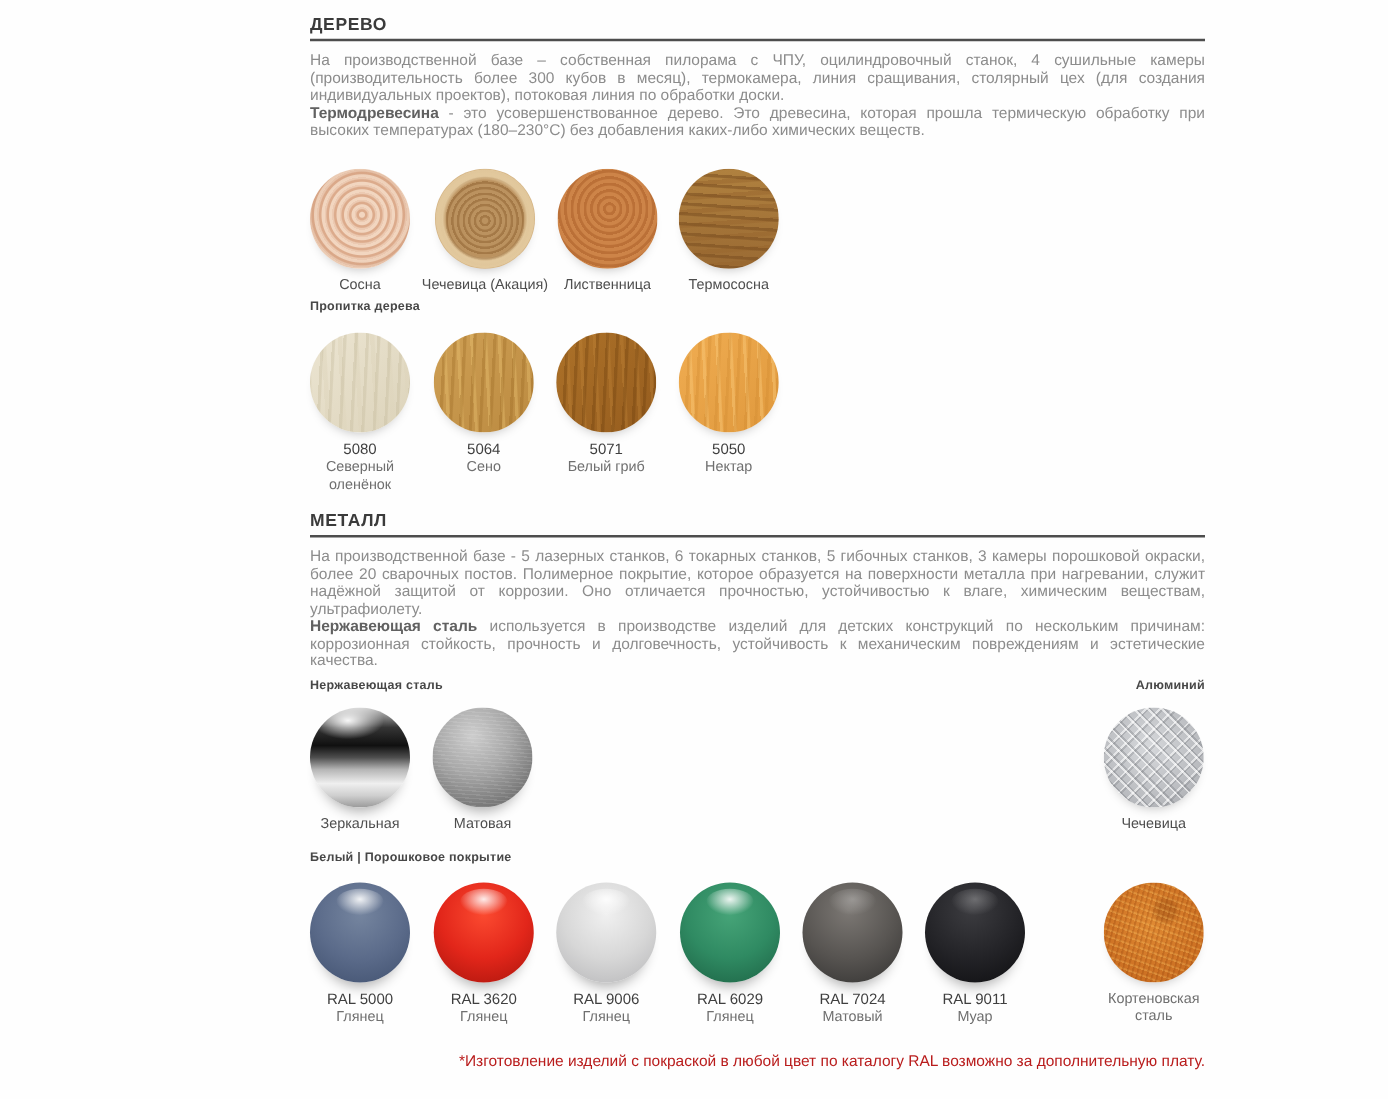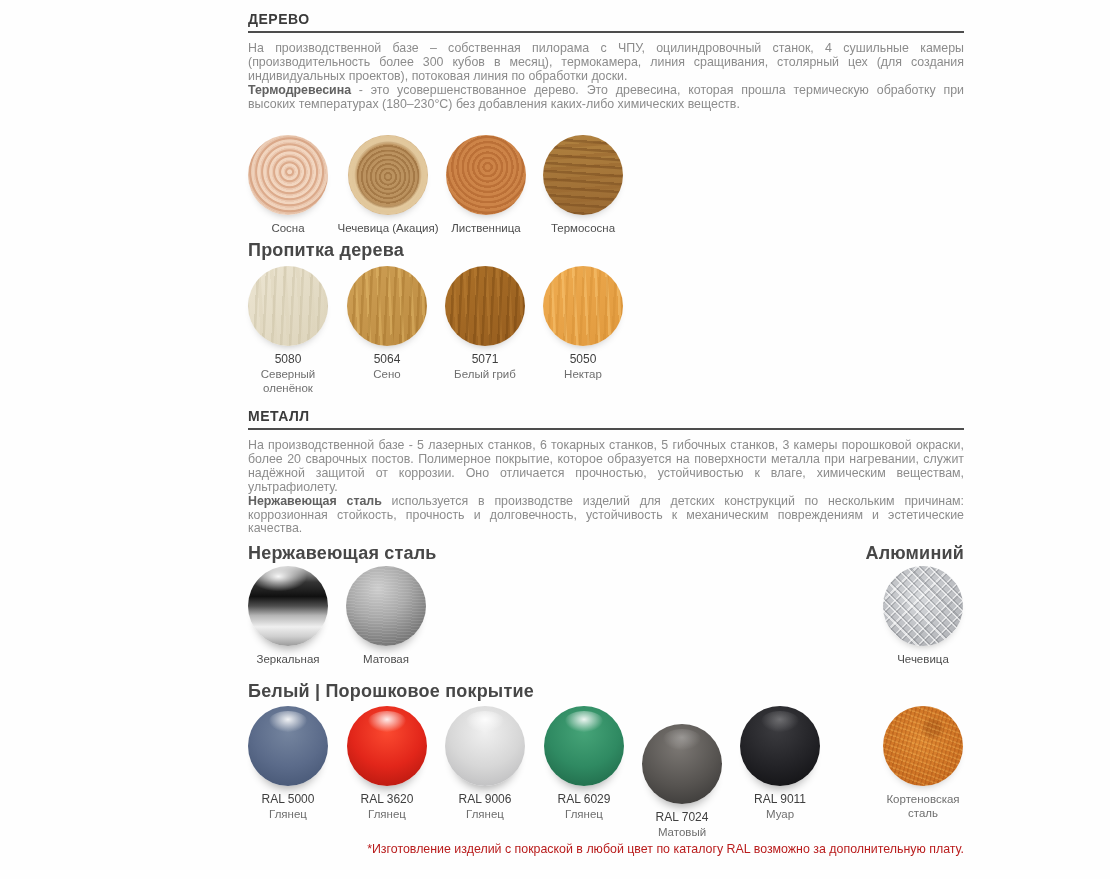--- a/index.html
+++ b/index.html
@@ -7,21 +7,21 @@
     position:relative;width:1110px;height:879px;background:#fefefe;
     font-family:"Liberation Sans", sans-serif;overflow:hidden;
   }
   
   .sec-title{
     position:absolute;left:248px;width:716px;
     font-size:14px;font-weight:bold;color:#3b3b3b;letter-spacing:.5px;
   }
   .rule{position:absolute;left:248px;width:716px;height:2px;background:#4d4d4d;}
   .sub-title{
-    position:absolute;font-size:18px;font-weight:bold;color:#474747;letter-spacing:.2px;
+    position:absolute;font-size:10px;font-weight:bold;color:#474747;letter-spacing:.2px;
   }
   
   .textblock{position:absolute;left:248px;width:716px;}
   .textblock p{margin:0;font-size:12.4px;line-height:13.9px;color:#8c8c8c;text-align:justify;}
   .textblock p b{color:#616161;font-weight:bold;}
   .footnote{position:absolute;left:248px;width:716px;font-size:12.4px;color:#b91c1c;text-align:right;}
   
   .cell{position:absolute;width:120px;display:flex;flex-direction:column;align-items:center;}
   .cell.narrow{width:100px;}
   .circle{width:80px;height:80px;border-radius:50%;position:relative;flex:0 0 auto;}
@@ -199,21 +199,21 @@
       <div class="name">Глянец</div>
     </div>
   </div>
   <div class="cell" style="left:524px;top:706px">
     <div class="circle sphere glossy c-ral6029"></div>
     <div class="cap">
       <div class="code">RAL 6029</div>
       <div class="name">Глянец</div>
     </div>
   </div>
-  <div class="cell" style="left:622px;top:724px">
+  <div class="cell" style="left:622px;top:706px">
     <div class="circle sphere semigloss c-ral7024"></div>
     <div class="cap">
       <div class="code">RAL 7024</div>
       <div class="name">Матовый</div>
     </div>
   </div>
   <div class="cell" style="left:720px;top:706px">
     <div class="circle sphere semigloss c-ral9011"></div>
     <div class="cap">
       <div class="code">RAL 9011</div>

